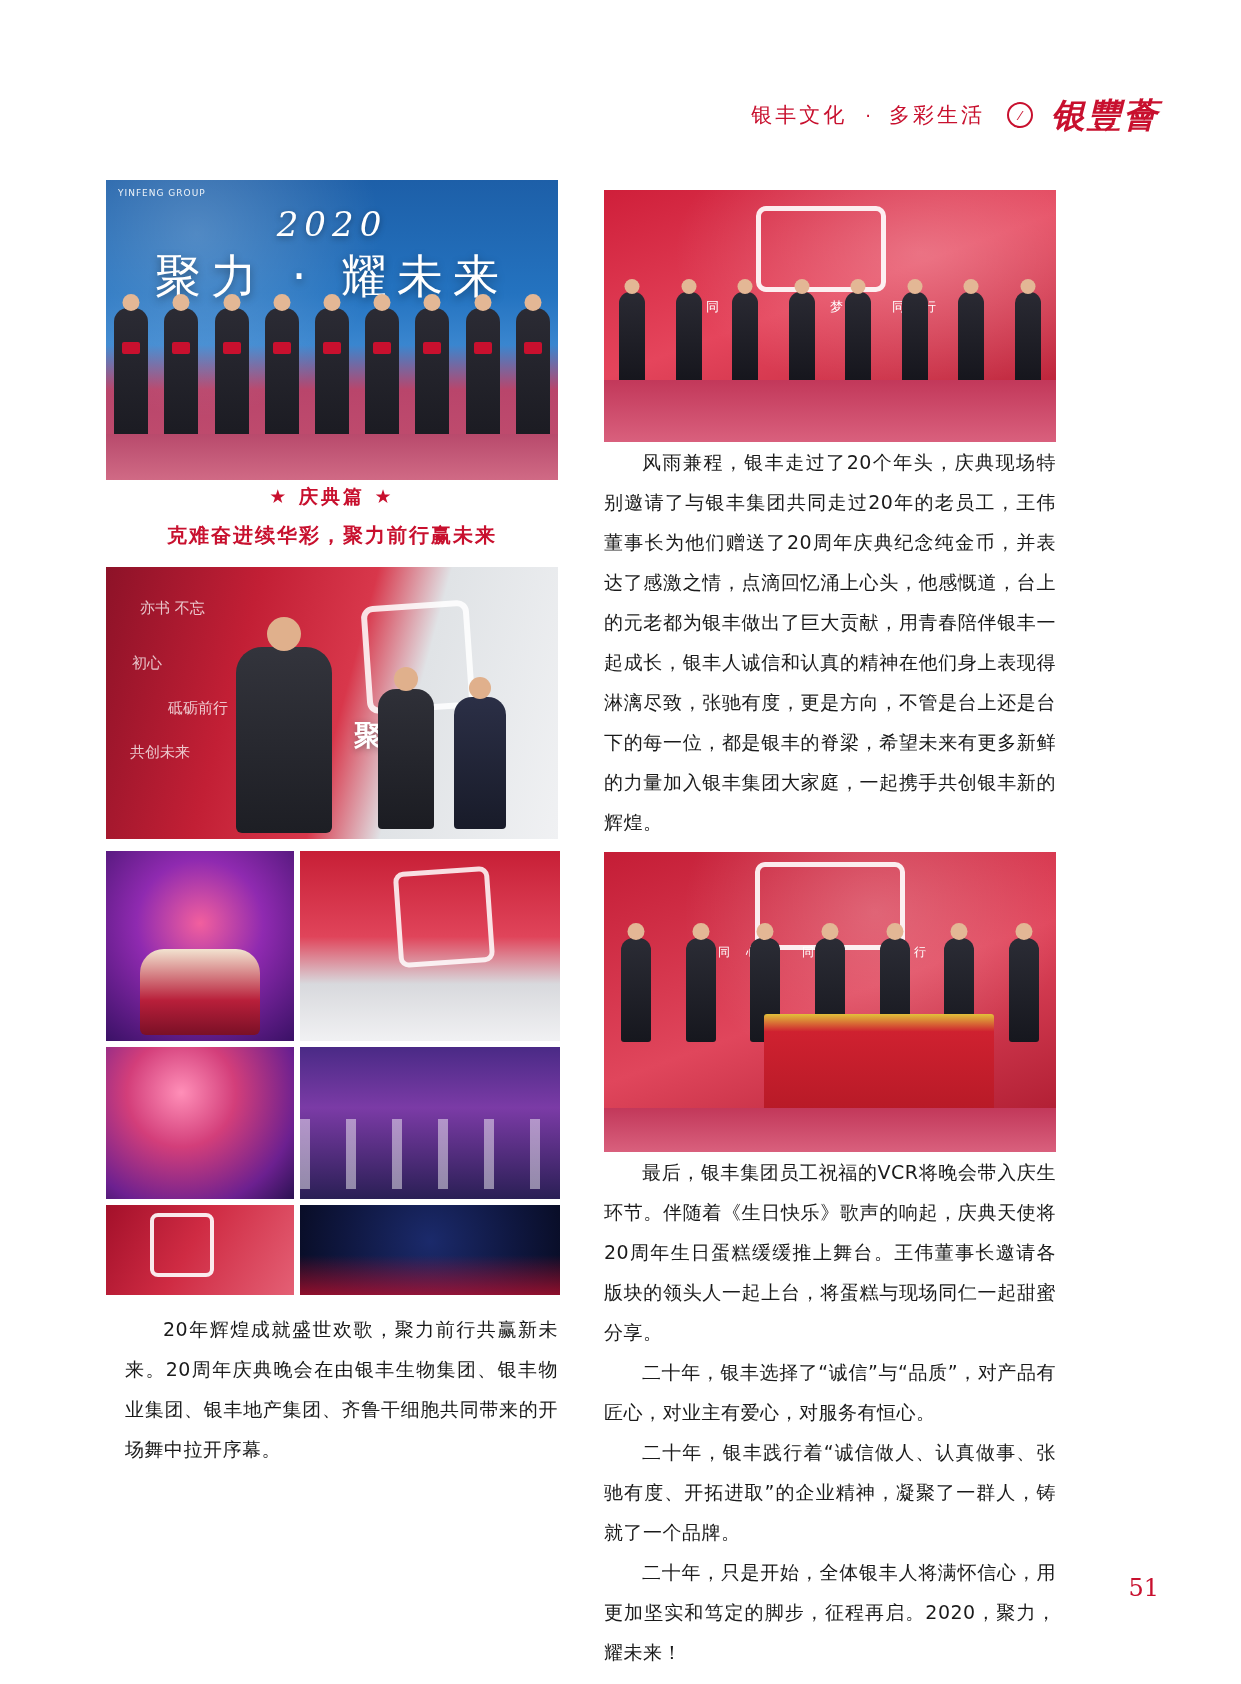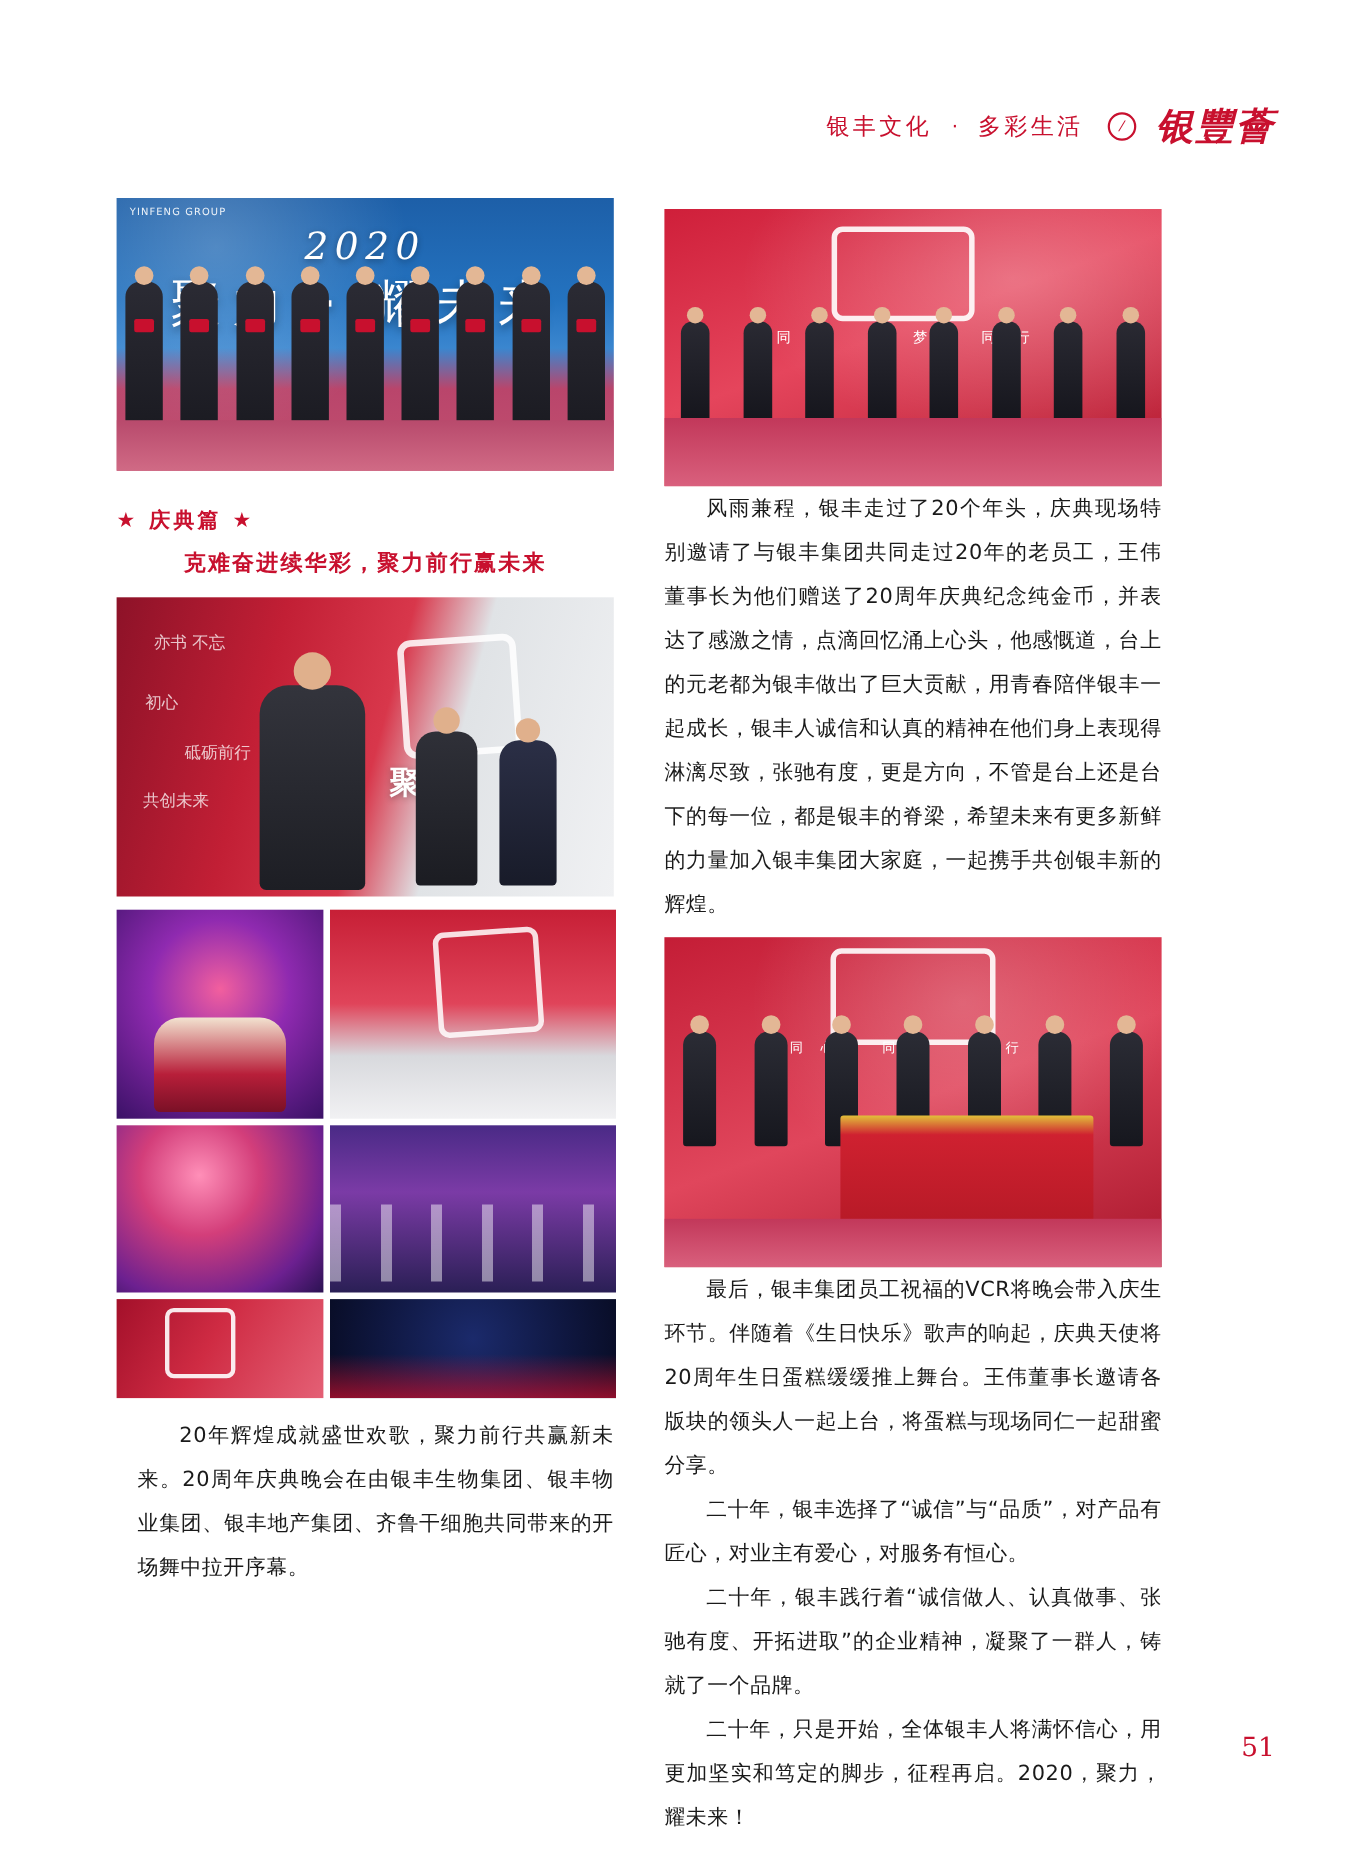--- a/index.html
+++ b/index.html
@@ -73,21 +73,21 @@
 
   
   .photo {
     position: relative;
     overflow: hidden;
     background: #2a2f4a;
   }
 
   
   .p1 {
-    width: 452px; height: 248px;
+    width: 452px; height: 300px;
     background:
       radial-gradient(circle at 20% 18%, rgba(255,255,255,0.22), transparent 42%),
       linear-gradient(180deg, #1d5fa8 0%, #2473c0 38%, #3a86cf 55%, #b9456b 70%, #c3506f 100%);
   }
   .p1 .brand {
     position: absolute; left: 12px; top: 8px;
     color: #ffffff; font-size: 9px; letter-spacing: 1px;
     opacity: .9;
   }
   .p1 .year {
@@ -119,26 +119,26 @@
     content: ""; position: absolute; left: 50%; top: 34px; transform: translateX(-50%);
     width: 18px; height: 12px; background: #c8102e; border-radius: 2px;
   }
   .p1 .floor {
     position: absolute; left: 0; right: 0; bottom: 0; height: 46px;
     background: linear-gradient(180deg, #b84a6c, #d06a85);
   }
 
   
   .sec-star {
-    text-align: left;
+    text-align: center;
     color: #c8102e;
     font-size: 19px;
     font-weight: bold;
     letter-spacing: 3px;
-    margin-top: 32px;
+    margin-top: 4px;
   }
   .sec-sub {
     text-align: center;
     color: #c8102e;
     font-size: 20px;
     font-weight: bold;
     letter-spacing: 2px;
     margin-top: 12px;
   }
 

